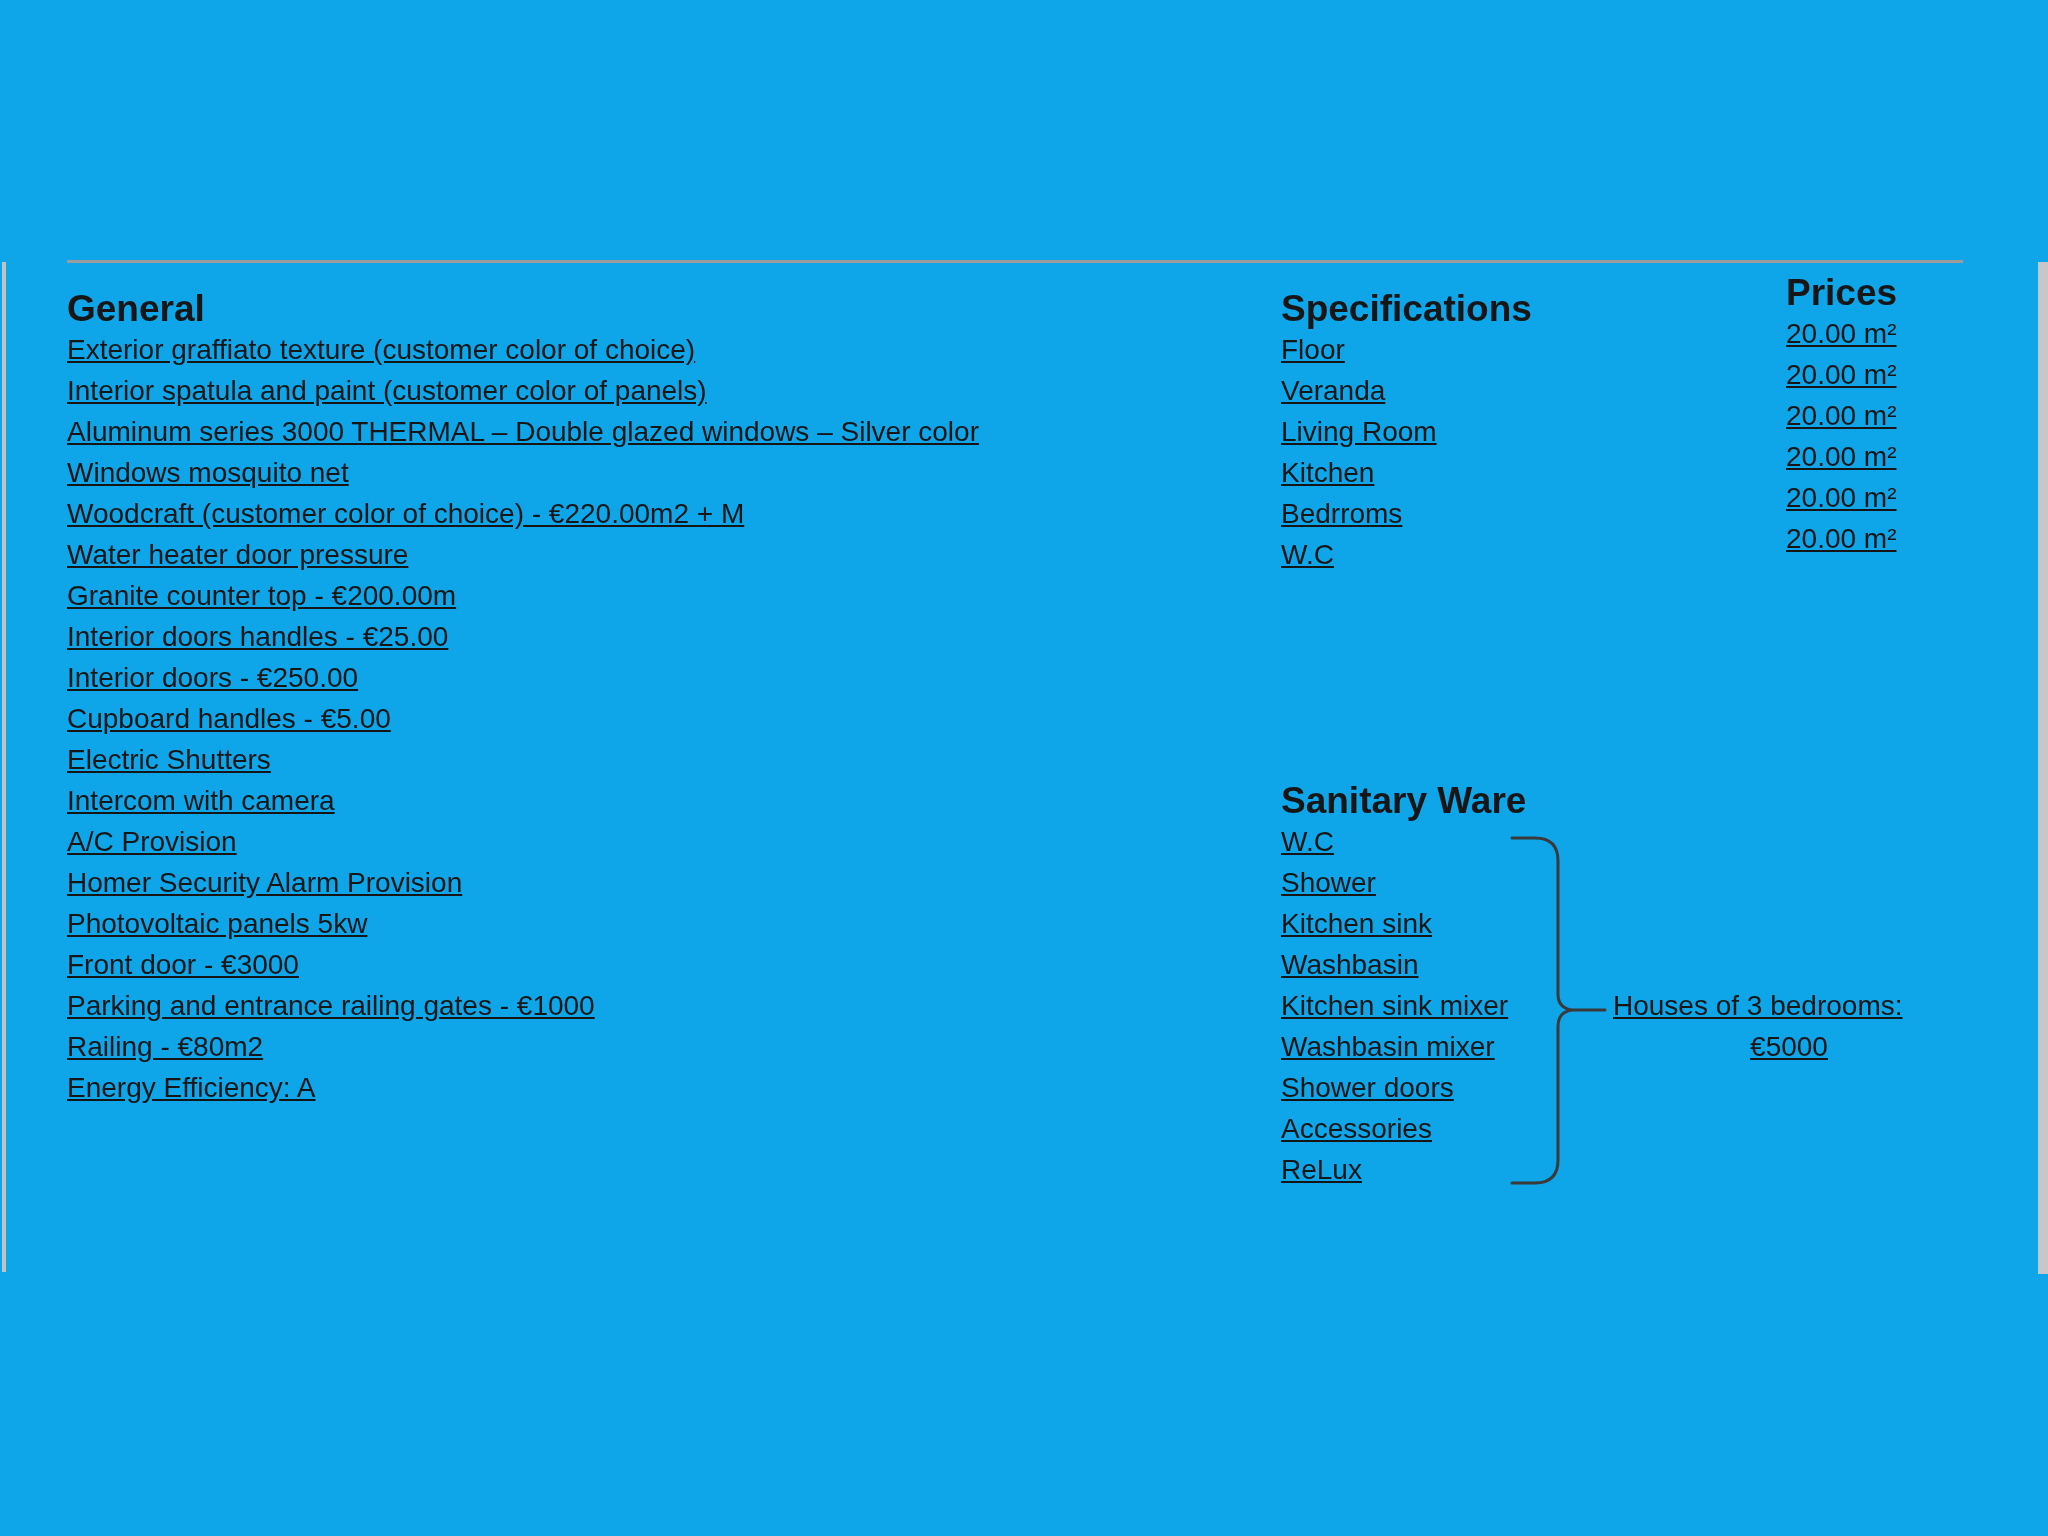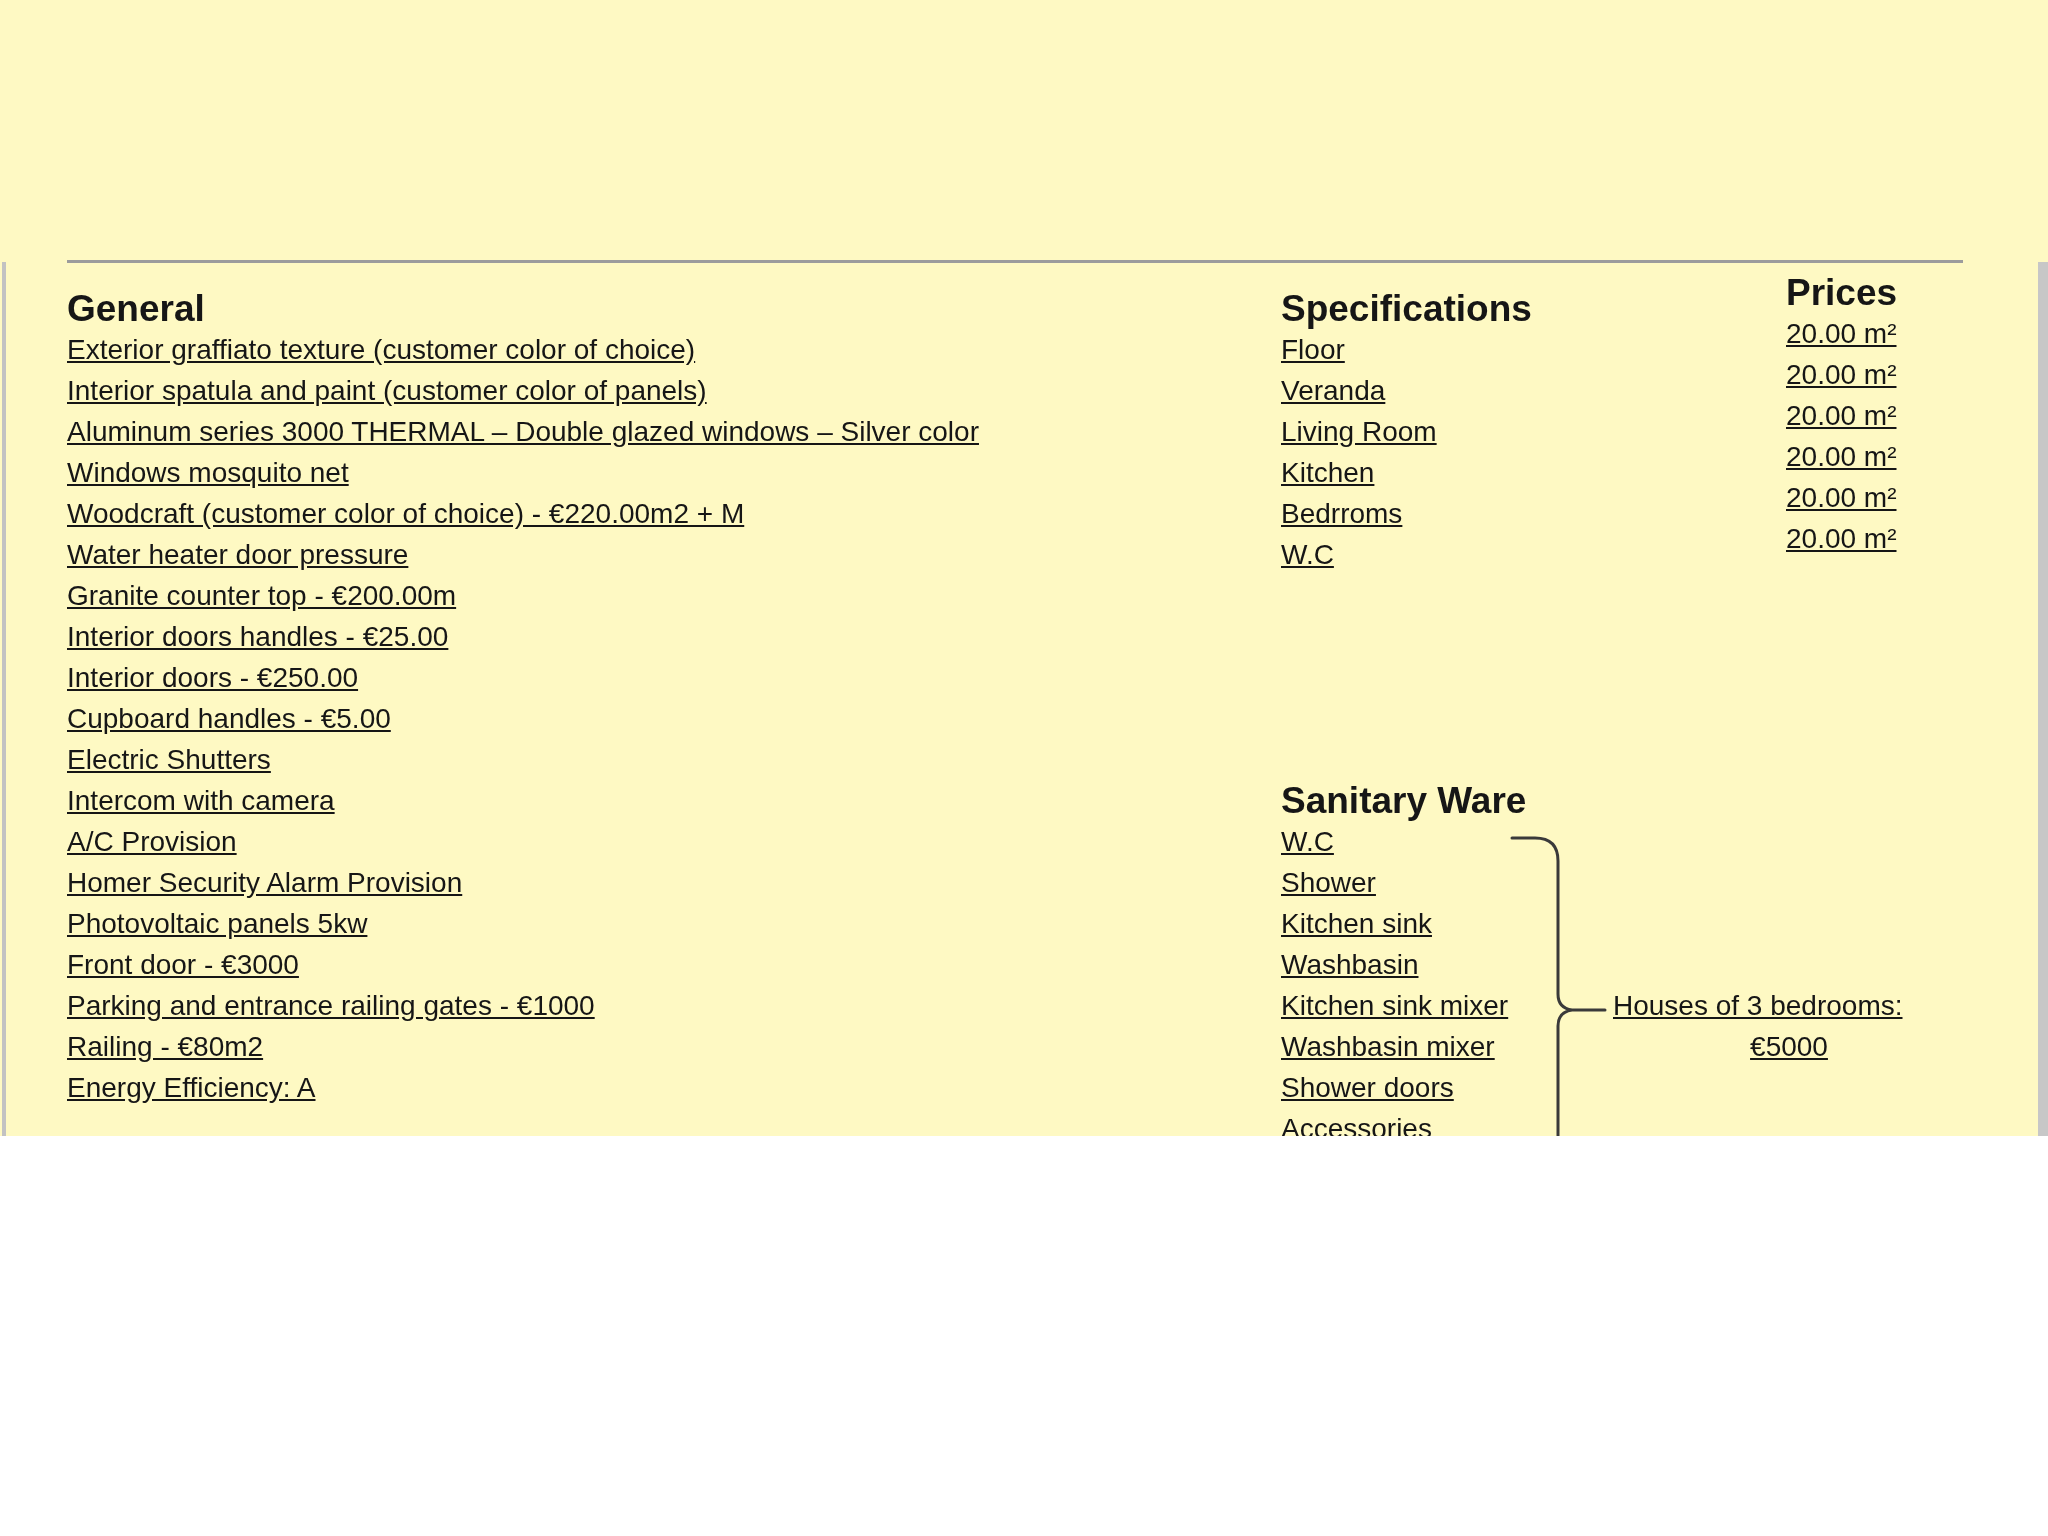--- a/index.html
+++ b/index.html
@@ -2,21 +2,21 @@
 <html><head>
 <meta charset="utf-8">
 <style>
   html,body{margin:0;padding:0;}
   body{
     width:2048px;height:1536px;
     background:#ffffff;
     font-family:"Liberation Sans","DejaVu Sans",sans-serif;
     color:#161616;
   }
-  .page{position:relative;width:2048px;height:1136px;overflow:hidden;background:#fef9c3;}
+  .page{position:relative;width:2048px;height:1536px;overflow:hidden;background:#0ea5e9;}
 
   
   .rule-top{position:absolute;left:67px;top:260px;width:1896px;height:3px;background:#9c9c9c;}
   .edge-left{position:absolute;left:2px;top:262px;width:4px;height:1010px;background:#c2c2c2;}
   .edge-right{position:absolute;left:2038px;top:262px;width:10px;height:1012px;background:#c7c7c7;}
 
   .col{position:absolute;}
   .heading{margin:0;height:41px;line-height:41px;font-size:37px;font-weight:bold;white-space:nowrap;}
   .row{height:41px;line-height:41px;font-size:28px;white-space:nowrap;text-decoration:underline;}
 
@@ -86,21 +86,21 @@
   <section class="col sanitary">
     <h2 class="heading">Sanitary Ware</h2>
     <div class="row">W.C</div>
     <div class="row">Shower</div>
     <div class="row">Kitchen sink</div>
     <div class="row">Washbasin</div>
     <div class="row">Kitchen sink mixer</div>
     <div class="row">Washbasin mixer</div>
     <div class="row">Shower doors</div>
     <div class="row">Accessories</div>
-    <div class="row">Homer</div>
+    <div class="row">ReLux</div>
   </section>
 
   <svg class="brace" viewBox="0 0 120 370" xmlns="http://www.w3.org/2000/svg">
     <path d="M 17 10 H 40 Q 63 10 63 33 V 166 Q 63 180 77 182 Q 63 184 63 198 V 332 Q 63 355 40 355 H 17 M 77 182 H 110"></path>
   </svg>
 
   <div class="note">
     <div class="row">Houses of 3 bedrooms:</div>
     <div class="row centered">€5000</div>
   </div>

